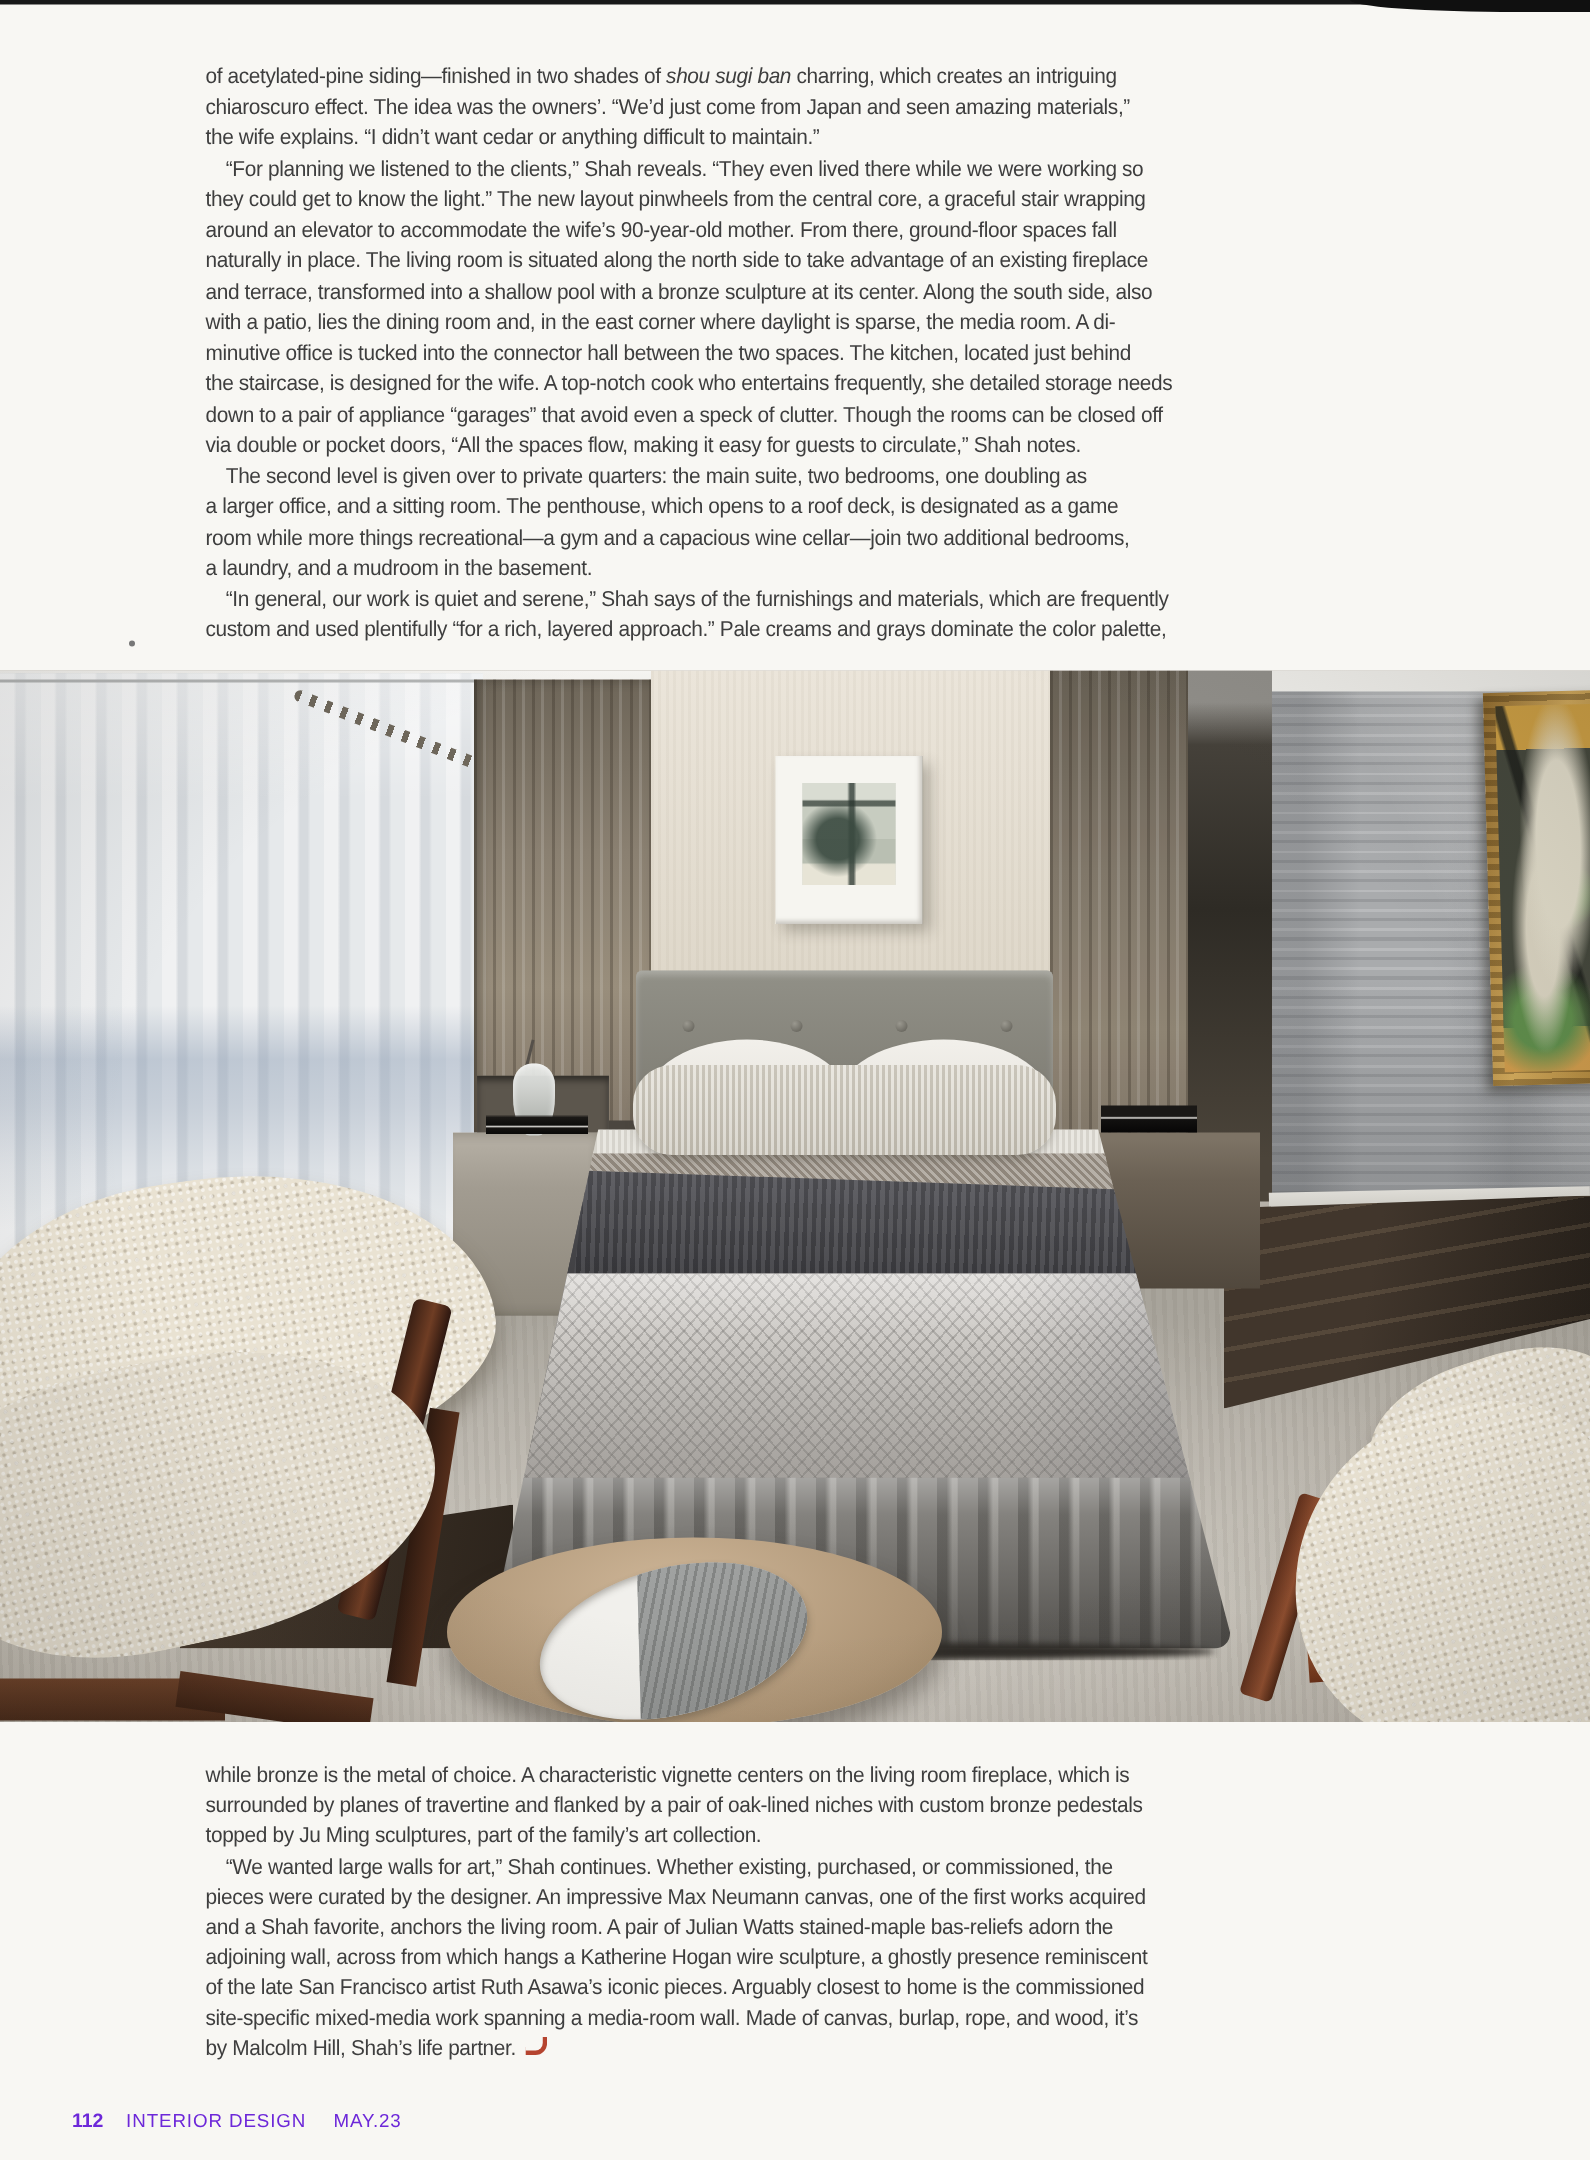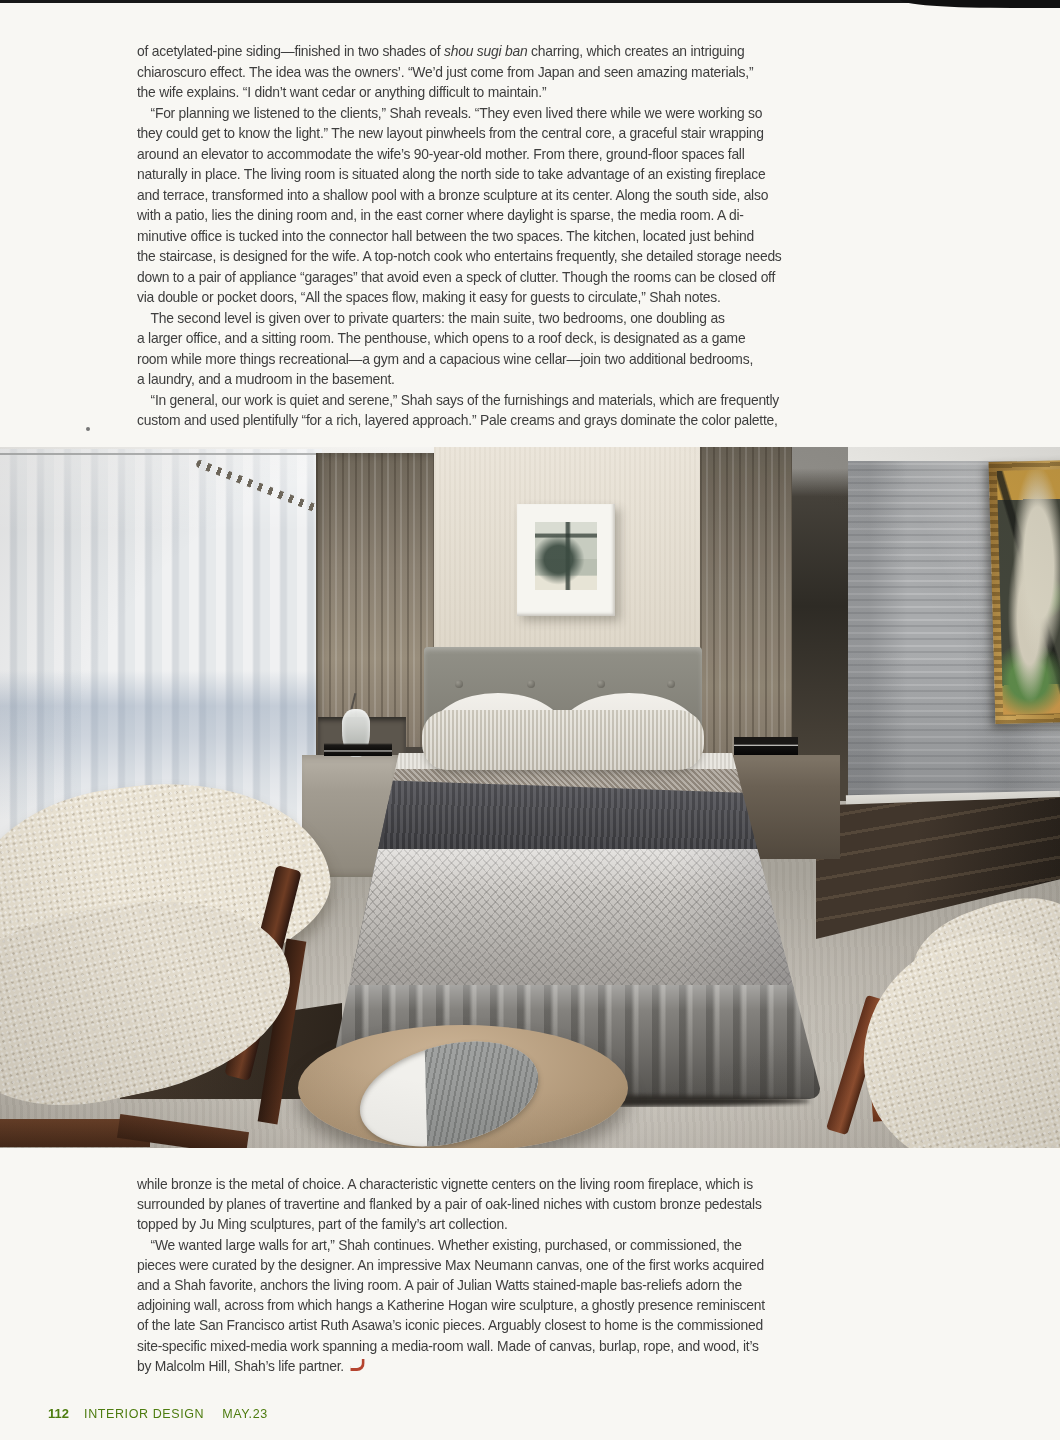--- a/index.html
+++ b/index.html
@@ -18,21 +18,21 @@
   #text-top{top:41px;font-size:14.4px;letter-spacing:-0.25px;}
   #text-top .line{height:20.5px;line-height:20.5px;}
   #text-bottom{top:1174px;font-size:14.4px;letter-spacing:-0.25px;}
   #text-bottom .line{height:20.2px;line-height:20.2px;}
   .para.indent .line.first{padding-left:14px;}
   em{font-style:italic;}
   .endmark{display:inline-block;width:12px;height:9px;margin-left:7px;
     border-right:3.5px solid #b5442f;border-bottom:3.5px solid #b5442f;
     border-radius:0 0 8px 0;}
   
-  .footer{position:absolute;left:48px;top:1406px;font-size:12.5px;color:#4d7c0f;letter-spacing:.6px;}
+  .footer{position:absolute;left:48px;top:1406px;font-size:12.5px;color:#6d28d9;letter-spacing:.6px;}
   .footer .pg{font-weight:bold;letter-spacing:0;margin-right:11px;font-size:13px;}
   .footer .mag{margin-right:14px;}
   
   .photo{position:absolute;left:0;top:447px;width:1060px;height:701px;overflow:hidden;background:#b6b1a9;}
   .photo *{position:absolute;}
   .photo::after{content:'';position:absolute;inset:0;pointer-events:none;
     background:radial-gradient(ellipse at 50% 45%, rgba(0,0,0,0) 60%, rgba(40,38,34,.14) 100%);}
   .ceiling{left:0;top:0;width:1060px;height:26px;background:linear-gradient(180deg,#f5f4f1,#e9e8e4);}
   .ceiling-r{left:838px;top:0;width:222px;height:58px;background:#ecebe7;
     clip-path:polygon(0 0,100% 0,100% 30%,0 100%);}

